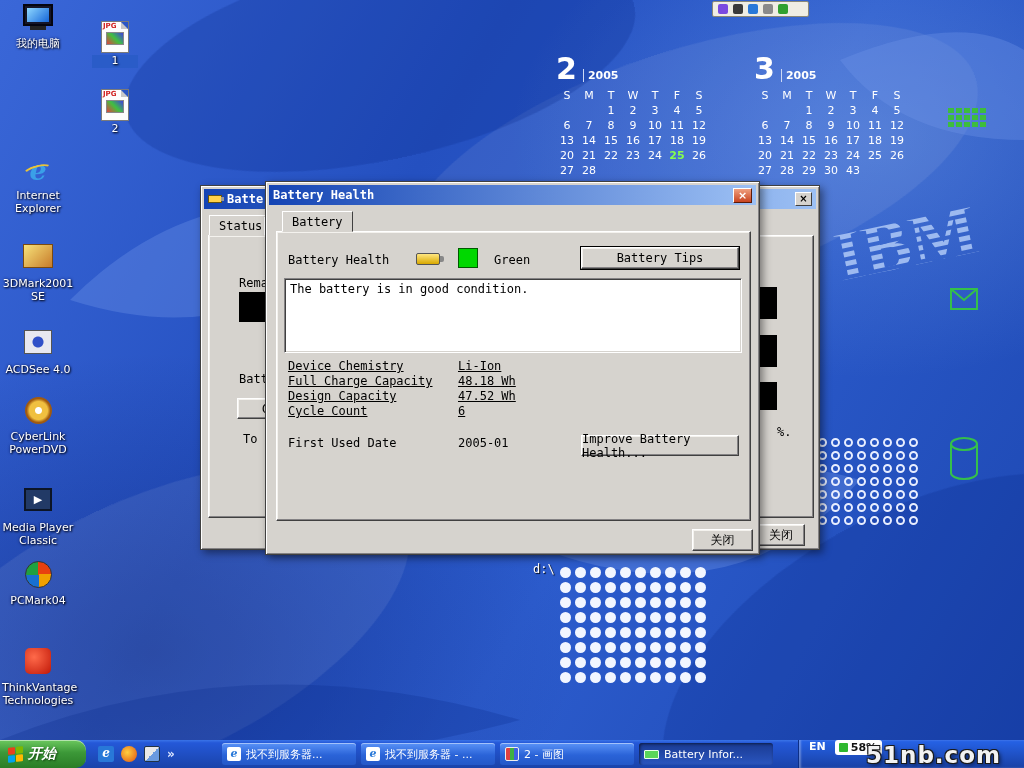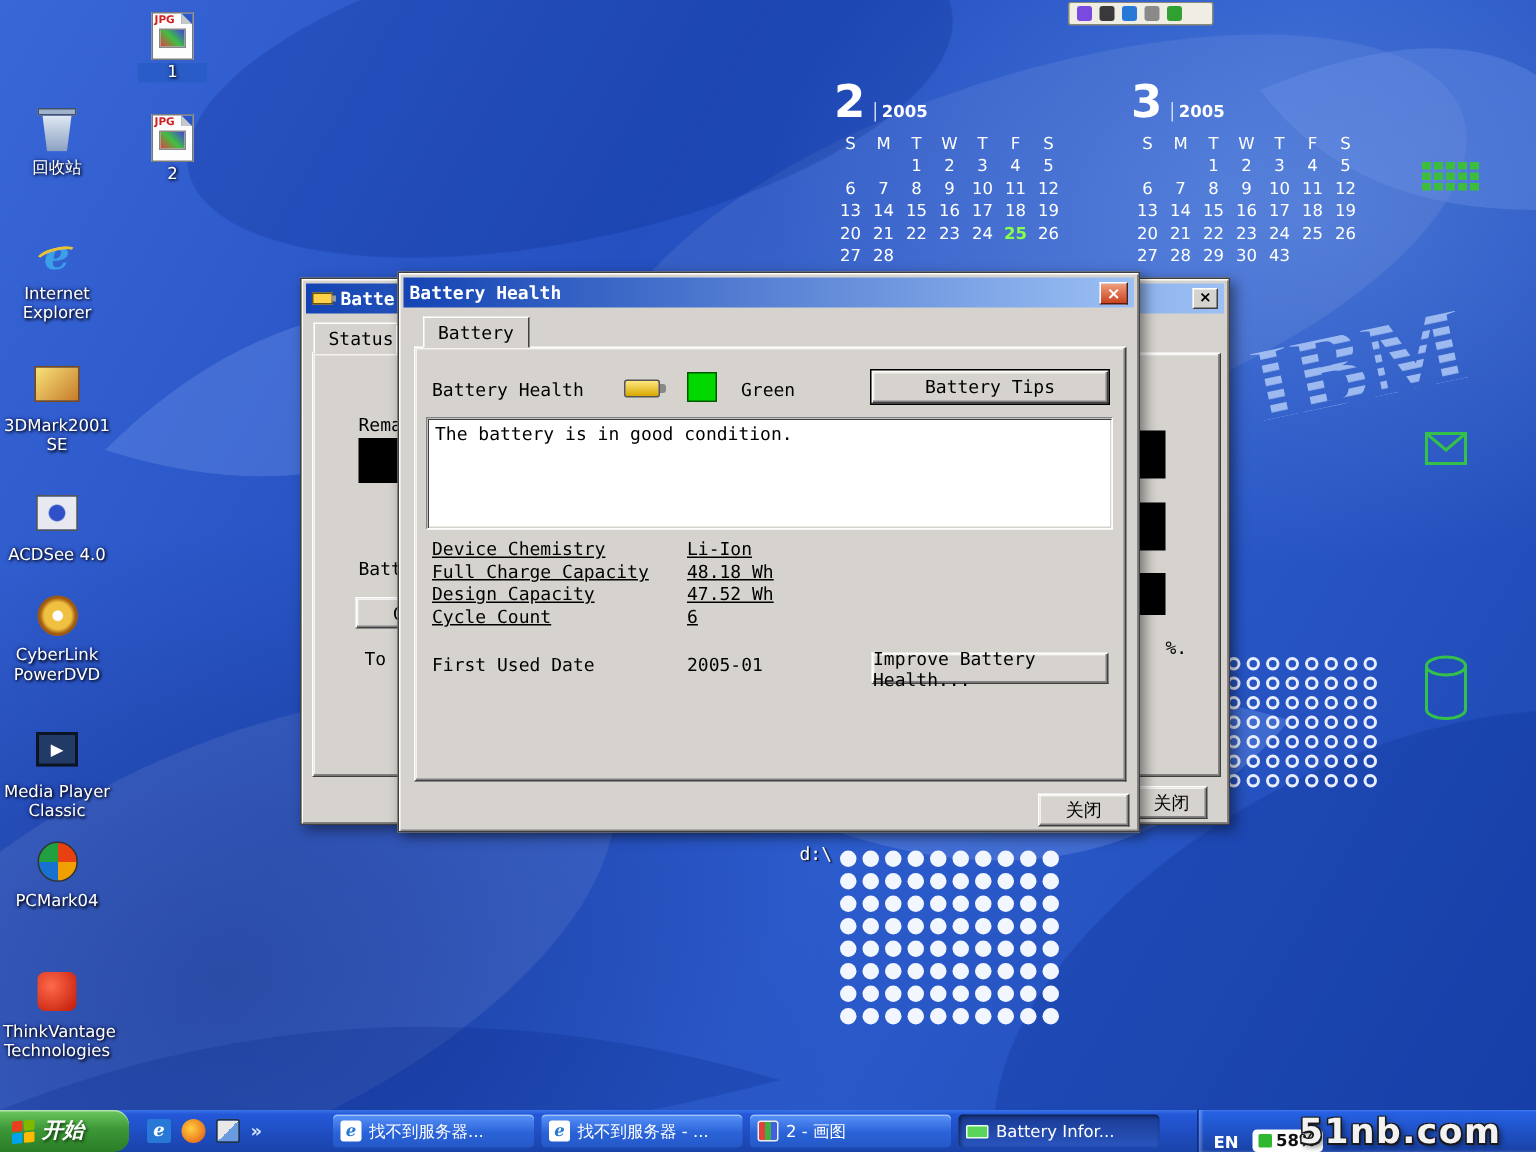--- a/index.html
+++ b/index.html
@@ -46,21 +46,21 @@
   .calendar { position:absolute; width:162px; color:#fff; z-index:1; }
   .cal-head { display:flex; align-items:baseline; gap:6px; }
   .cal-month { font:bold 30px "DejaVu Sans",sans-serif; line-height:30px; }
   .cal-year { font:bold 11px "DejaVu Sans",sans-serif; border-left:1px solid #cdd9f5; padding-left:4px; }
   .cal-grid { display:grid; grid-template-columns:repeat(7,22px); row-gap:3px; margin-top:5px; }
   .cal-cell { font:11px "DejaVu Sans",sans-serif; text-align:center; height:12px; }
   .cal-hl { color:#86ff4d; font-weight:bold; }
 
   
   #icon-col { position:absolute; left:2px; top:0; width:76px; height:740px; z-index:2; }
-  #file-col { position:absolute; left:92px; top:4px; width:50px; height:200px; z-index:2; }
+  #file-col { position:absolute; left:92px; top:17px; width:50px; height:200px; z-index:2; }
   .desk-icon { position:absolute; width:72px; text-align:center; cursor:default; }
   .desk-icon .ico { width:34px; height:32px; margin:0 auto 2px; position:relative; }
   .desk-icon .lbl { color:#fff; font:11px "DejaVu Sans",sans-serif; line-height:1.15;
     text-shadow:1px 1px 2px #000, 0 0 3px #001a66; }
   .lbl.sel { background:#2a5cc8; }
 
   .a-mon { width:30px; height:22px; margin:0 auto; background:#151528; border:2px solid #05050f; }
   .a-scr { width:22px; height:14px; margin:2px auto; background:linear-gradient(135deg,#8fd8ff,#1565d8); }
   .a-base { width:16px; height:4px; margin:0 auto; background:#222; }
   .a-binlid { width:26px; height:5px; margin:0 auto; background:#9fb2cc; border:1px solid #44506a; }
@@ -154,21 +154,21 @@
     display:flex; align-items:center; gap:5px; padding:0 5px; overflow:hidden; white-space:nowrap; }
   .taskbtn.active { background:linear-gradient(#1a3a92,#2a56c0); box-shadow:inset 1px 1px 3px rgba(0,0,0,.55); }
   .task-ico { flex:0 0 auto; display:block; }
   .mini-e { display:block; width:14px; height:14px; background:#fff; border-radius:2px; color:#2878d8;
     font:bold italic 11px "DejaVu Serif",serif; text-align:center; line-height:13px; }
   .mini-paint { display:block; width:14px; height:14px; background:#fff; border-radius:2px;
     background:linear-gradient(90deg,#e04040 33%,#40b040 33% 66%,#4060e0 66%); border:1px solid #eee; }
   .mini-batt { display:block; width:15px; height:9px; background:#59d659; border:1px solid #eaffea; border-radius:1px; }
   #tray { position:absolute; right:0; top:0; width:226px; height:28px;
     background:linear-gradient(#2663e8,#1941a5); border-left:1px solid #0d2f86;
-    box-shadow:inset 2px 0 2px rgba(255,255,255,.3); display:flex; align-items:flex-end; gap:9px; padding-left:10px; }
+    box-shadow:inset 2px 0 2px rgba(255,255,255,.3); display:flex; align-items:flex-start; gap:9px; padding-left:10px; }
   #lang-ind { color:#fff; font:bold 11px "DejaVu Sans",sans-serif; }
   #batt-tray { background:#fff; border-radius:3px; padding:1px 5px 1px 4px; display:flex; align-items:center; gap:3px;
     font:bold 11px "DejaVu Sans",sans-serif; color:#111; }
   #batt-tray i { width:9px; height:9px; background:#2fb82f; display:block; border-radius:1px; }
   #watermark { position:absolute; left:866px; top:742px; z-index:12;
     font:bold 23px "DejaVu Sans",sans-serif; letter-spacing:1px; color:#f2f2f2;
     text-shadow:1px 1px 0 #1a1a1a,-1px -1px 0 #1a1a1a,1px -1px 0 #1a1a1a,-1px 1px 0 #1a1a1a,2px 2px 4px rgba(0,0,0,.6); }
 </style>
 </head>
 <body>
@@ -474,26 +474,28 @@
       <div class="cal-cell">28</div>
       <div class="cal-cell">29</div>
       <div class="cal-cell">30</div>
       <div class="cal-cell">43</div>
       <div class="cal-cell"></div>
       <div class="cal-cell"></div>
     </div>
   </div>
 
 <div id="icon-col">
-    <div class="desk-icon" style="top: 72px;">
-      <div class="ico">
-        <div class="a-binlid"></div>
-        <div class="a-bin"></div>
-      </div>
-      <div class="lbl">回收站</div>
+    <div class="desk-icon" style="top: 4px;">
+      <div class="ico">
+        <div class="a-mon">
+          <div class="a-scr"></div>
+        </div>
+        <div class="a-base"></div>
+      </div>
+      <div class="lbl">我的电脑</div>
     </div>
     <div class="desk-icon" style="top: 156px;">
       <div class="ico">
         <div class="a-e">e<i class="a-orbit"></i></div>
       </div>
       <div class="lbl">Internet Explorer</div>
     </div>
     <div class="desk-icon" style="top: 242px;">
       <div class="ico">
         <div class="a-3d"></div>

